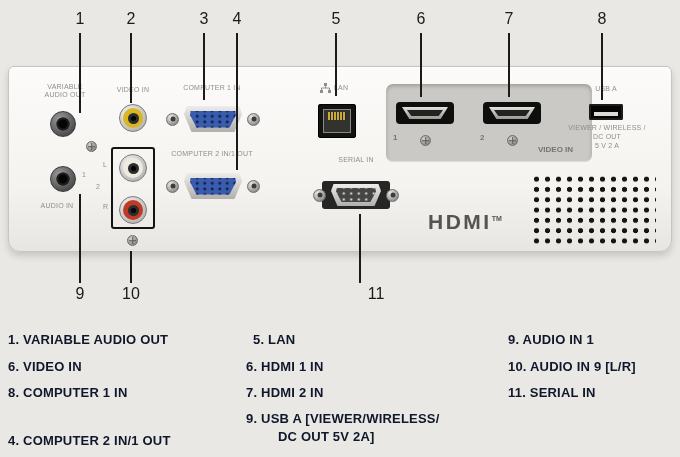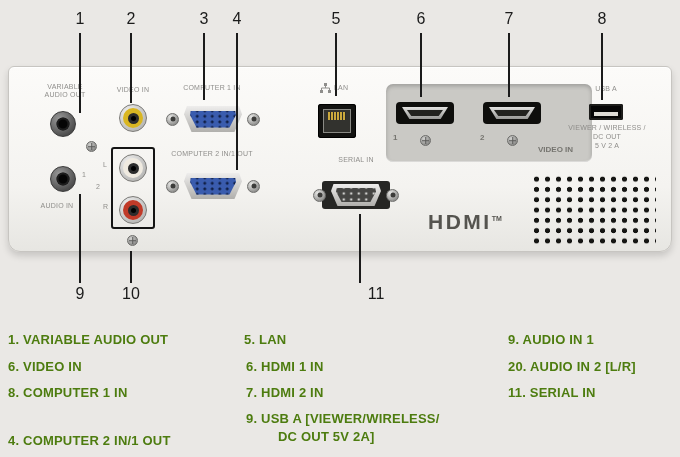--- a/index.html
+++ b/index.html
@@ -102,21 +102,21 @@
 
   
   .hdmi-logo { position:absolute; left:428px; top:210px; font-size:21px; font-weight:700;
                color:#55544f; letter-spacing:2.5px; }
   .hdmi-logo .tm { font-size:7px; letter-spacing:0; vertical-align:super; font-weight:700; }
   .grille { position:absolute; left:528px; top:172px; width:128px; height:72px;
             background-image:radial-gradient(circle,#161614 2.3px,transparent 2.9px);
             background-size:11px 10.3px; background-position:3px 2px; }
 
   
-  .leg { position:absolute; font-size:13px; font-weight:700; color:#4d7c0f; letter-spacing:.2px; white-space:nowrap; }
+  .leg { position:absolute; font-size:13px; font-weight:700; color:#0f172a; letter-spacing:.2px; white-space:nowrap; }
 </style>
 </head>
 <body>
 
 <div class="stage">
 
   <div class="panel"></div>
 
   <div class="recess"></div>
 
@@ -244,22 +244,22 @@
   <div class="num num-top" style="left:509px">7</div>
   <div class="num num-top" style="left:602px">8</div>
   <div class="num num-bottom" style="left:80px">9</div>
   <div class="num num-bottom" style="left:131px">10</div>
   <div class="num num-bottom" style="left:376px">11</div>
 
   <div class="leg" style="left:8px;top:332px">1. VARIABLE AUDIO OUT</div>
   <div class="leg" style="left:8px;top:359px">6. VIDEO IN</div>
   <div class="leg" style="left:8px;top:385px">8. COMPUTER 1 IN</div>
   <div class="leg" style="left:8px;top:433px">4. COMPUTER 2 IN/1 OUT</div>
-  <div class="leg" style="left:244px;top:332px">5. LAN</div>
+  <div class="leg" style="left:253px;top:332px">5. LAN</div>
   <div class="leg" style="left:246px;top:359px">6. HDMI 1 IN</div>
   <div class="leg" style="left:246px;top:385px">7. HDMI 2 IN</div>
   <div class="leg" style="left:246px;top:411px">9. USB A [VIEWER/WIRELESS/</div>
   <div class="leg" style="left:278px;top:429px">DC OUT 5V 2A]</div>
   <div class="leg" style="left:508px;top:332px">9. AUDIO IN 1</div>
-  <div class="leg" style="left:508px;top:359px">20. AUDIO IN 2 [L/R]</div>
+  <div class="leg" style="left:508px;top:359px">10. AUDIO IN 9 [L/R]</div>
   <div class="leg" style="left:508px;top:385px">11. SERIAL IN</div>
 
 </div>
 
 </body></html>

